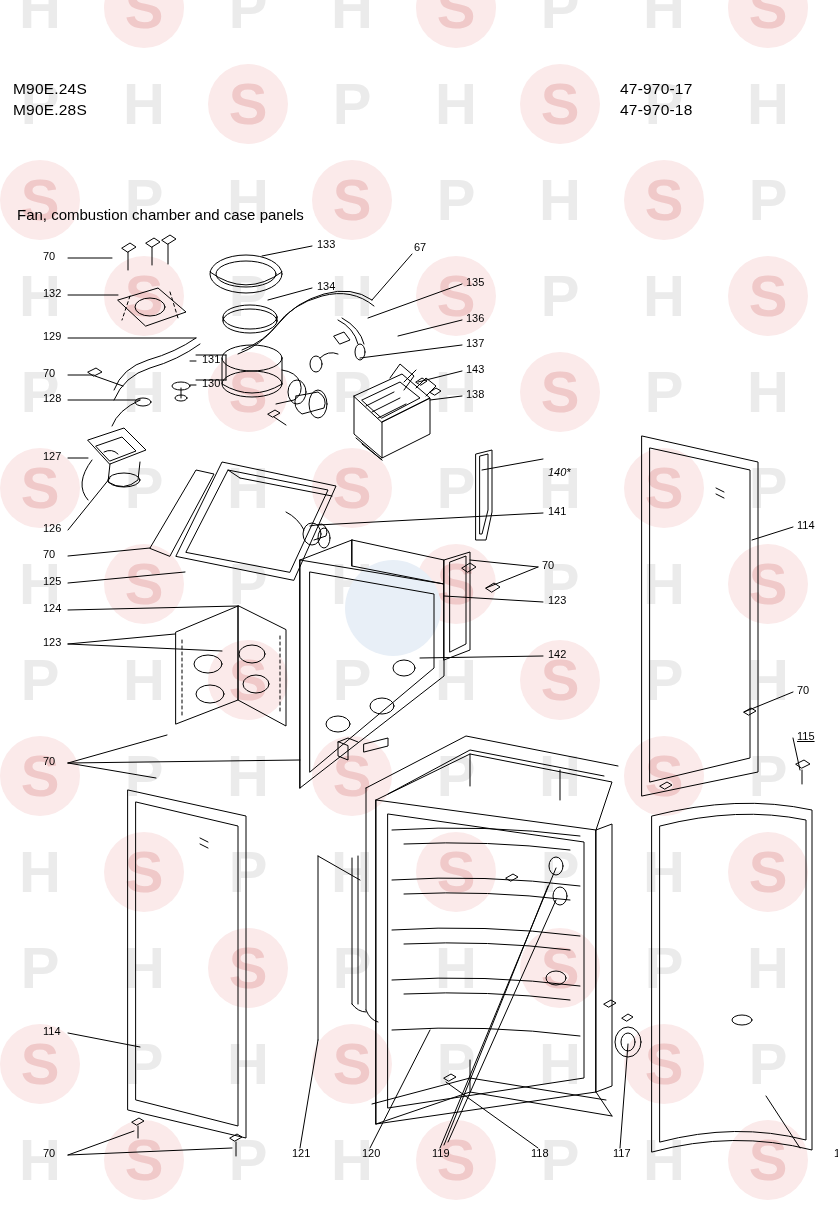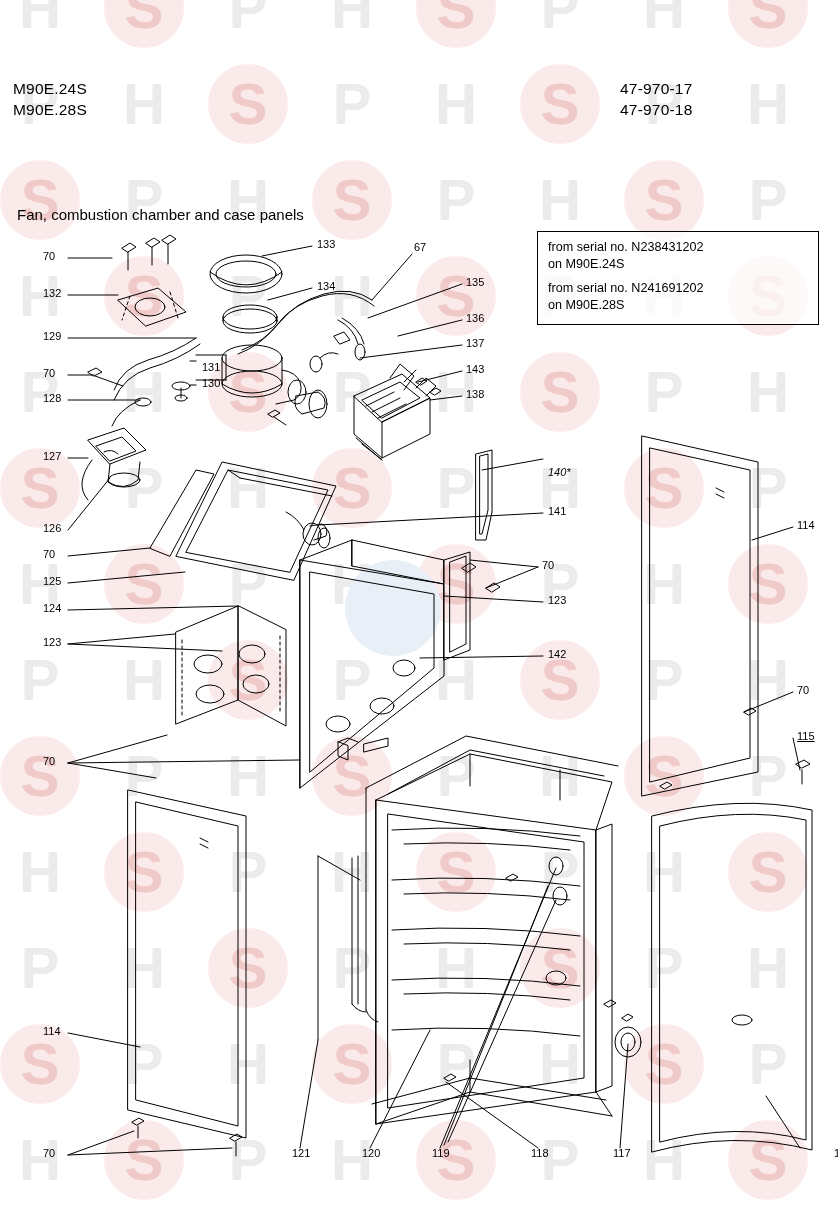--- a/index.html
+++ b/index.html
@@ -608,43 +608,37 @@
     </g>
   </svg>
 
   <div class="hdr" id="model1">M90E.24S</div>
   <div class="hdr" id="model2">M90E.28S</div>
   <div class="hdr" id="code1">47-970-17</div>
   <div class="hdr" id="code2">47-970-18</div>
 
   <div id="section-title">Fan, combustion chamber and case panels</div>
 
-  <div id="serial-box">
-    <div class="ln l1">from serial no. N238431202</div>
-    <div class="ln l2">on M90E.24S</div>
-    <div class="ln l3">from serial no. N241691202</div>
-    <div class="ln l4">on M90E.28S</div>
-  </div>
 
   <div id="callouts">
       <div class="lbl" style="left: 43px; top: 250px;">70</div>
       <div class="lbl" style="left: 43px; top: 287px;">132</div>
       <div class="lbl" style="left: 43px; top: 330px; text-align: right;">129</div>
       <div class="lbl" style="left: 43px; top: 367px;">70</div>
       <div class="lbl" style="left: 43px; top: 392px;">128</div>
       <div class="lbl" style="left: 43px; top: 450px;">127</div>
       <div class="lbl" style="left: 43px; top: 522px;">126</div>
       <div class="lbl" style="left: 43px; top: 548px;">70</div>
       <div class="lbl" style="left: 43px; top: 575px;">125</div>
       <div class="lbl" style="left: 43px; top: 602px;">124</div>
       <div class="lbl" style="left: 43px; top: 636px;">123</div>
       <div class="lbl" style="left: 43px; top: 755px;">70</div>
       <div class="lbl" style="left: 43px; top: 1025px;">114</div>
       <div class="lbl" style="left: 43px; top: 1147px;">70</div>
-      <div class="lbl" style="left: 202px; top: 353px; margin-top: 8px;">131</div>
+      <div class="lbl" style="left: 202px; top: 353px;">131</div>
       <div class="lbl" style="left: 202px; top: 377px;">130</div>
       <div class="lbl" style="left: 317px; top: 238px;">133</div>
       <div class="lbl" style="left: 317px; top: 280px;">134</div>
       <div class="lbl" style="left: 414px; top: 241px;">67</div>
       <div class="lbl" style="left: 466px; top: 276px;">135</div>
       <div class="lbl" style="left: 466px; top: 312px;">136</div>
       <div class="lbl" style="left: 466px; top: 337px;">137</div>
       <div class="lbl" style="left: 466px; top: 363px;">143</div>
       <div class="lbl" style="left: 466px; top: 388px;">138</div>
       <div class="lbl" style="left: 548px; top: 466px; font-style: italic;">140*</div>

